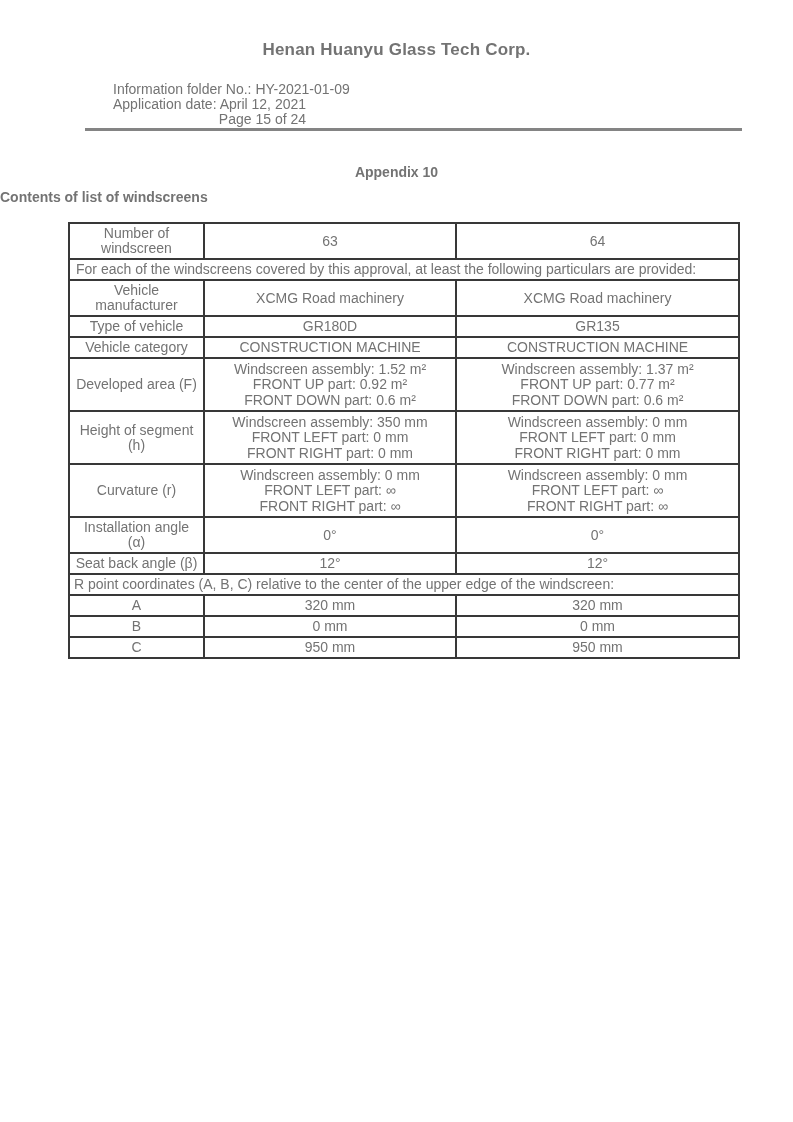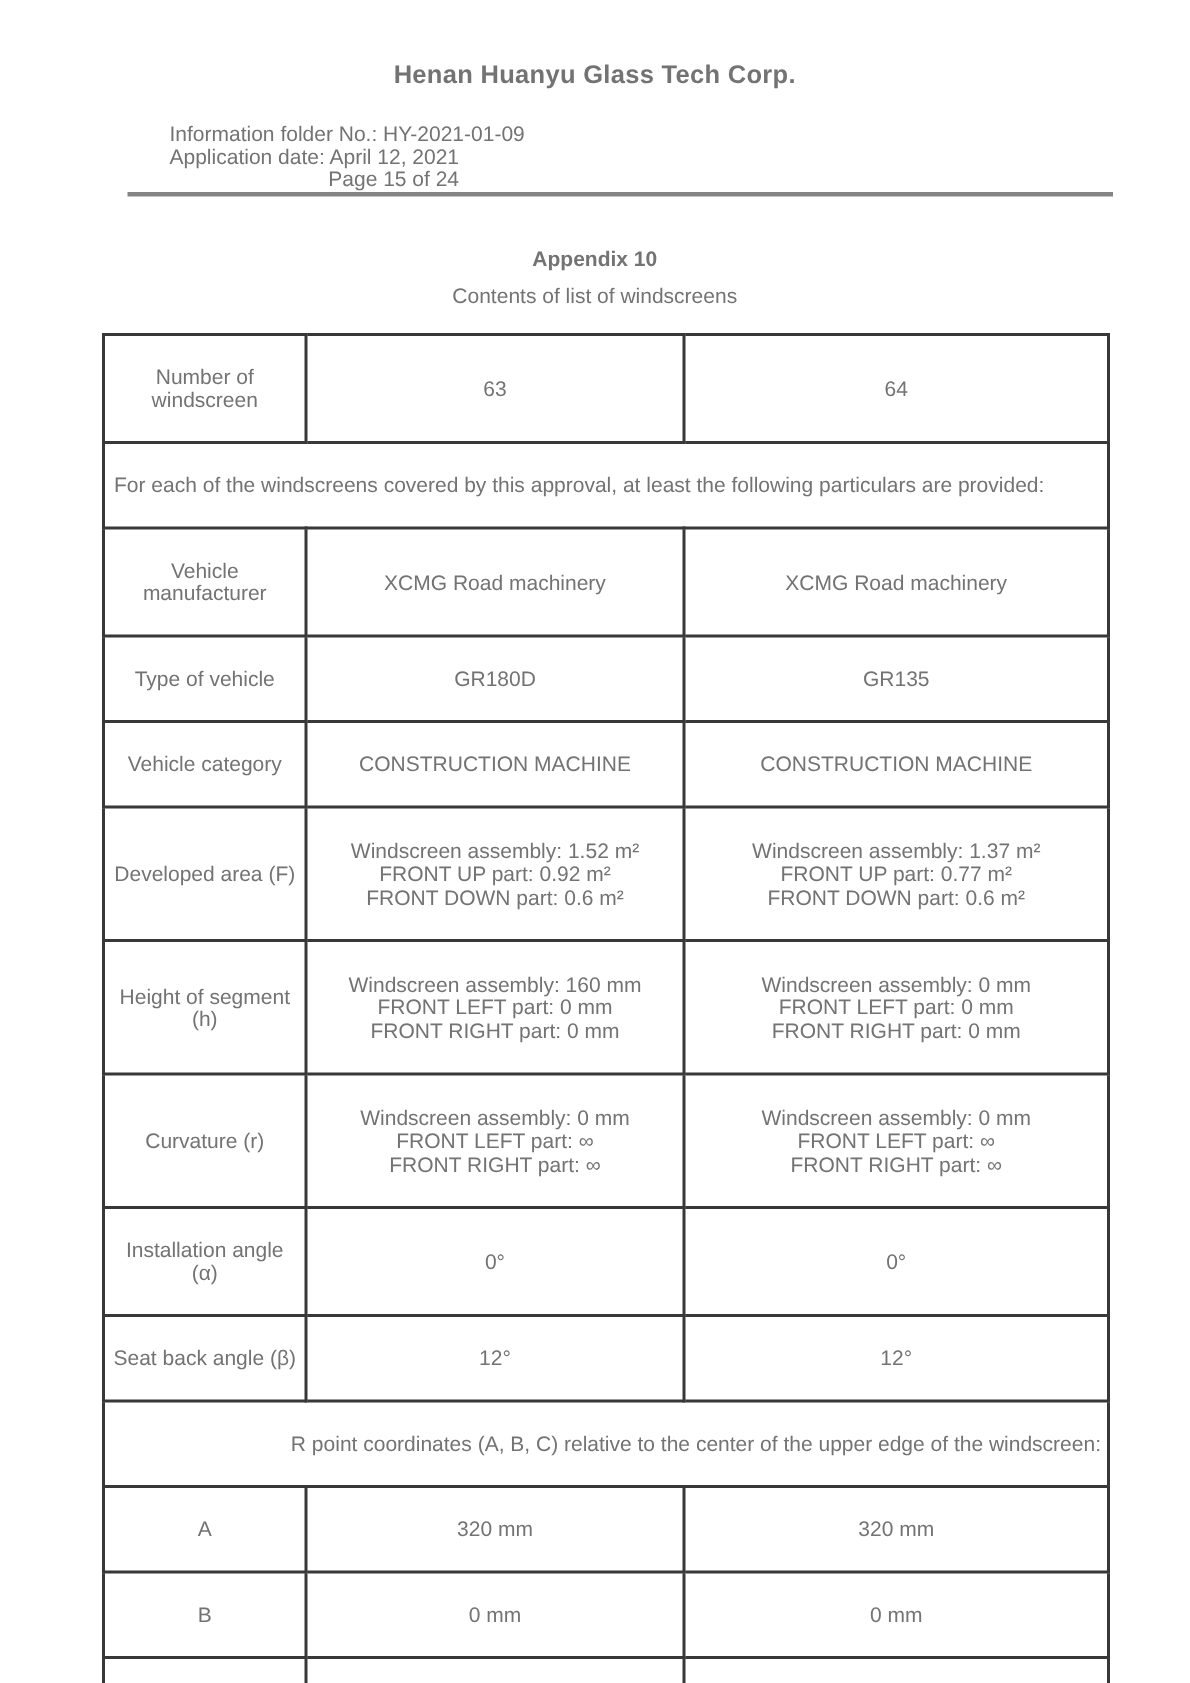--- a/index.html
+++ b/index.html
@@ -28,40 +28,40 @@
   .header-rule {
     margin: 1px 51px 0 85px;
     height: 3px; background: #848484;
   }
   .appendix-title {
     margin-top: 33px;
     text-align: center; font-size: 14px; font-weight: bold;
   }
   .appendix-subtitle {
     margin-top: 9px;
-    text-align: center; font-size: 14px; font-weight: normal;
+    font-size: 14px; font-weight: bold;
   }
   table.spec {
     margin: 17px 0 0 68px;
     border-collapse: collapse;
     table-layout: fixed;
     width: 670px;
   }
   col.c1 { width: 135px; }
   col.c2 { width: 252px; }
   col.c3 { width: 283px; }
   table.spec td {
     border: 2px solid #383838;
     font-size: 14px; line-height: 15px;
     text-align: center; vertical-align: middle;
-    padding: 20px 4px;
+    padding: 2px 4px;
     word-wrap: break-word;
   }
   table.spec td.span-left { text-align: left; padding-left: 6px; }
-  table.spec td.span-center { text-align: right; }
+  table.spec td.span-center { text-align: left; }
   .line { margin: 0.5px 0; }
 </style>
 </head>
 <body>
 
 <div class="page">
 
   <h1 class="company-title">Henan Huanyu Glass Tech Corp.</h1>
 
   <div class="meta-row">
@@ -123,21 +123,21 @@
         <td>
           <div class="line">Windscreen assembly: 1.37 m²</div>
           <div class="line">FRONT UP part: 0.77 m²</div>
           <div class="line">FRONT DOWN part: 0.6 m²</div>
         </td>
       </tr>
 
       <tr>
         <td>Height of segment (h)</td>
         <td>
-          <div class="line">Windscreen assembly: 160 mm</div>
+          <div class="line">Windscreen assembly: 350 mm</div>
           <div class="line">FRONT LEFT part: 0 mm</div>
           <div class="line">FRONT RIGHT part: 0 mm</div>
         </td>
         <td>
           <div class="line">Windscreen assembly: 0 mm</div>
           <div class="line">FRONT LEFT part: 0 mm</div>
           <div class="line">FRONT RIGHT part: 0 mm</div>
         </td>
       </tr>
 

